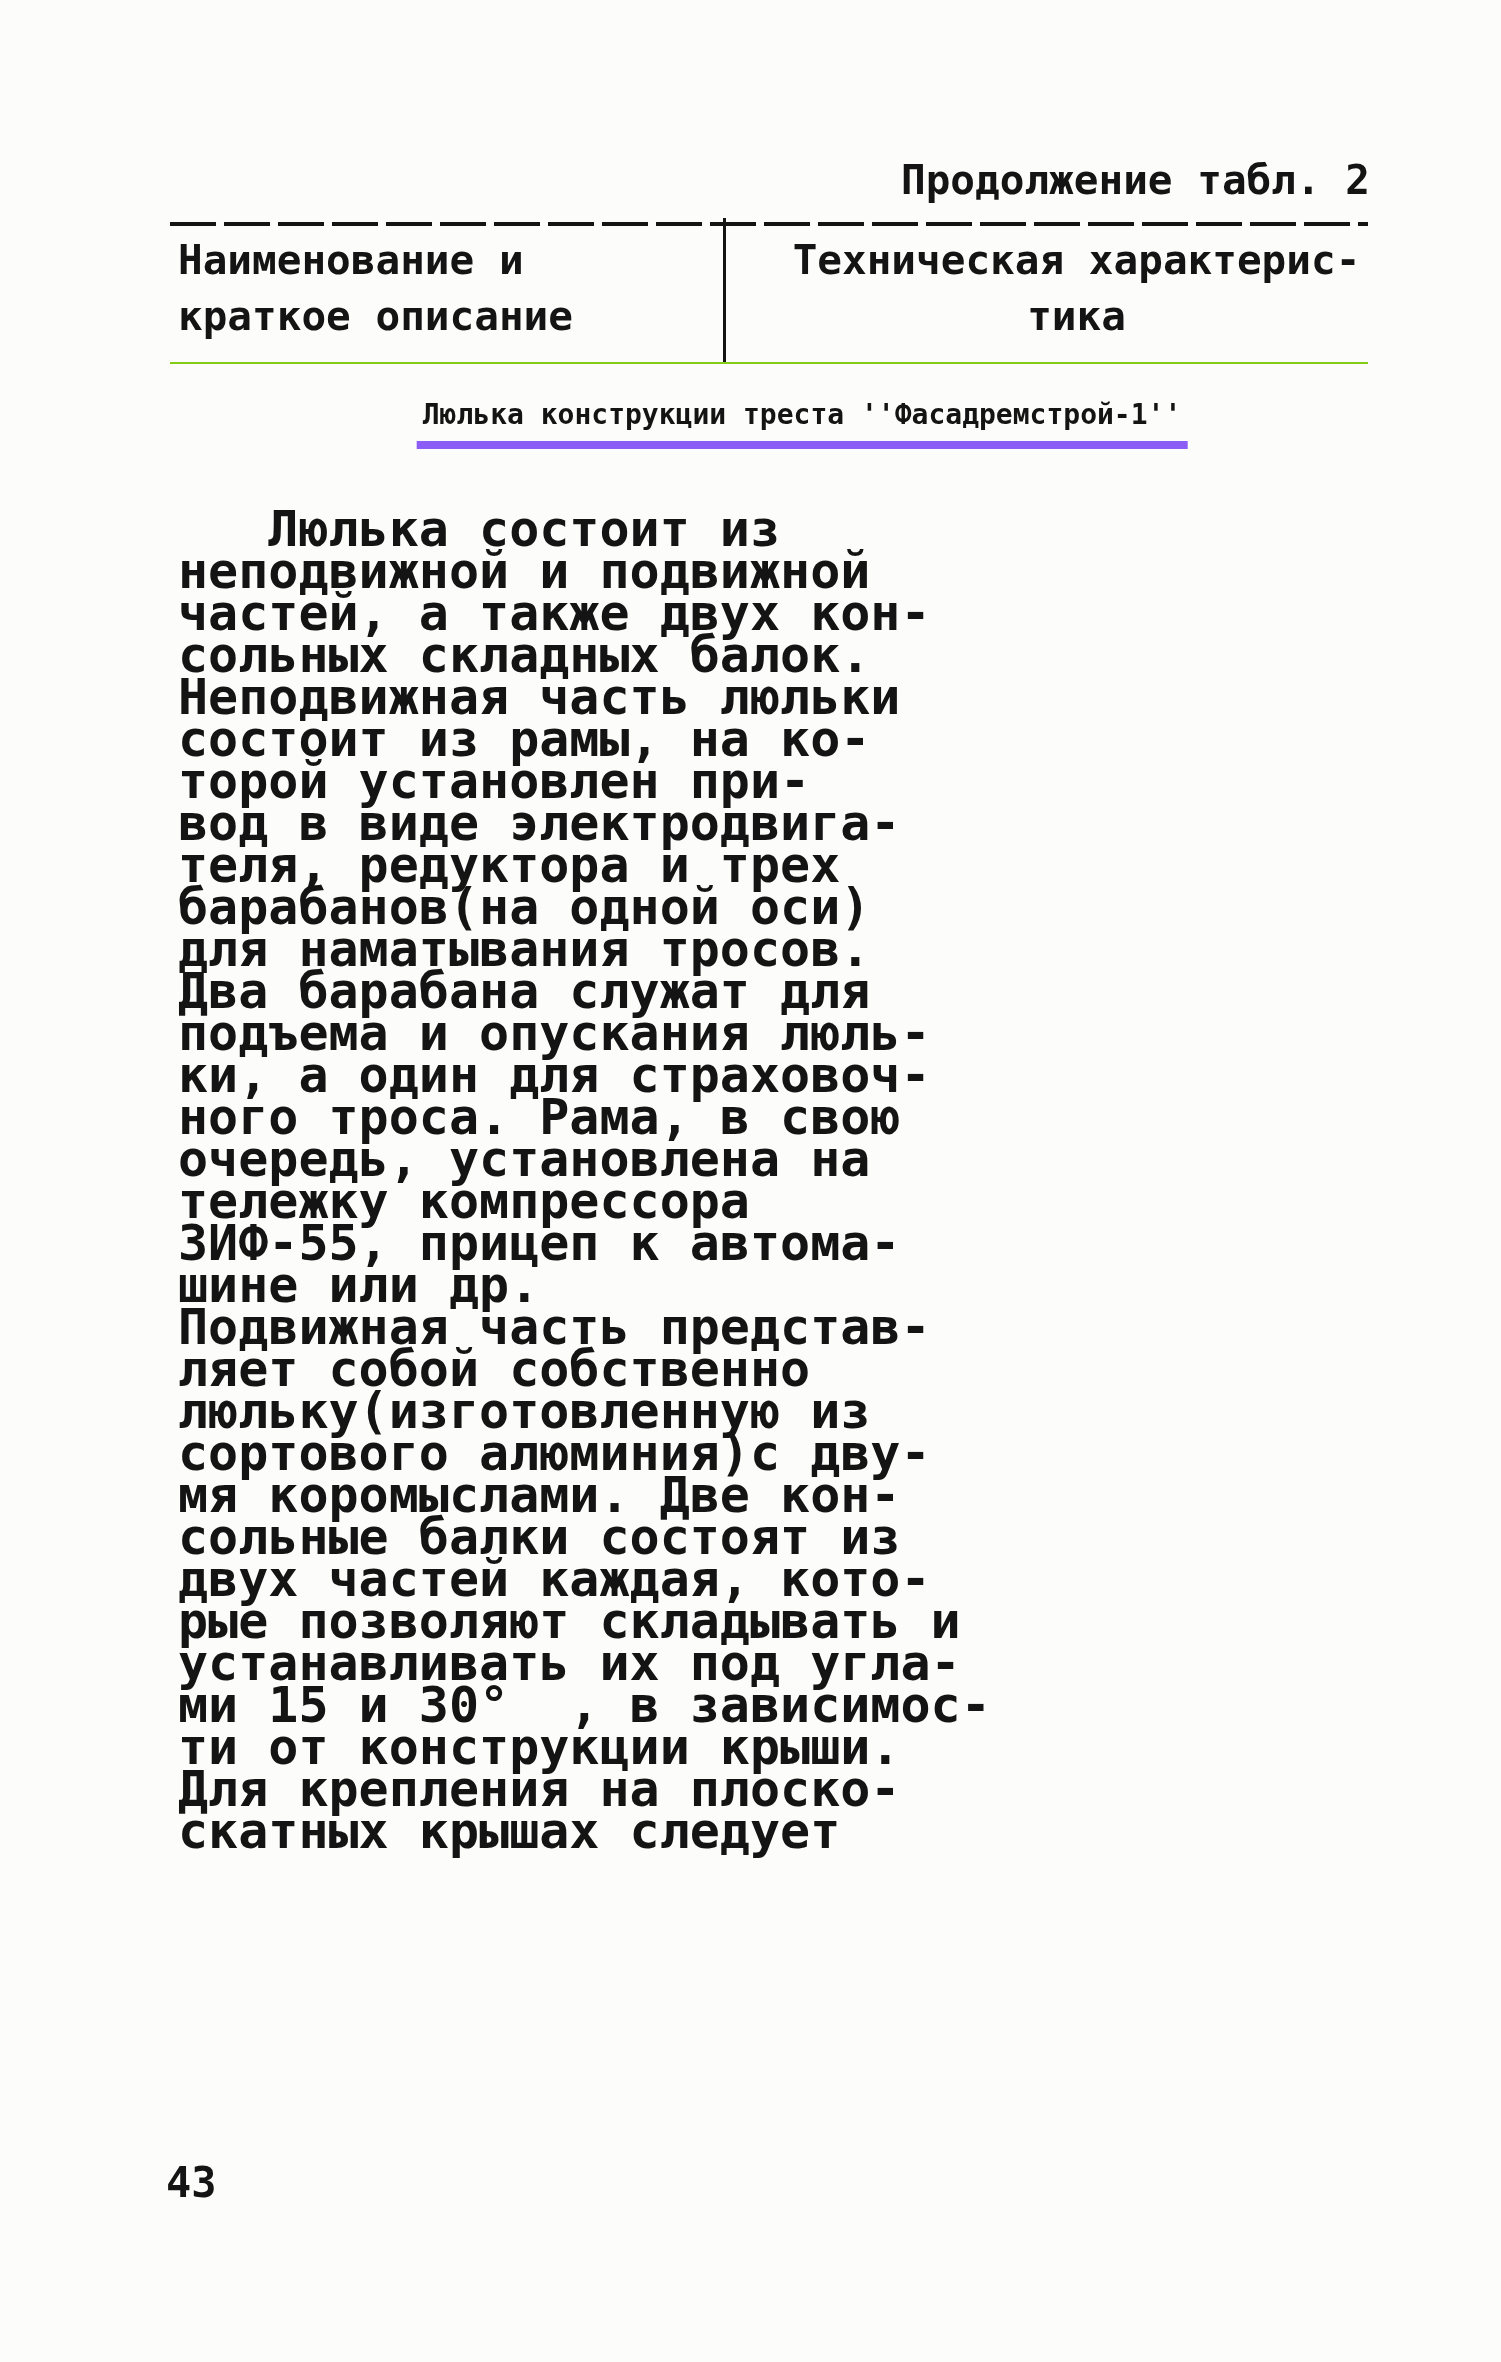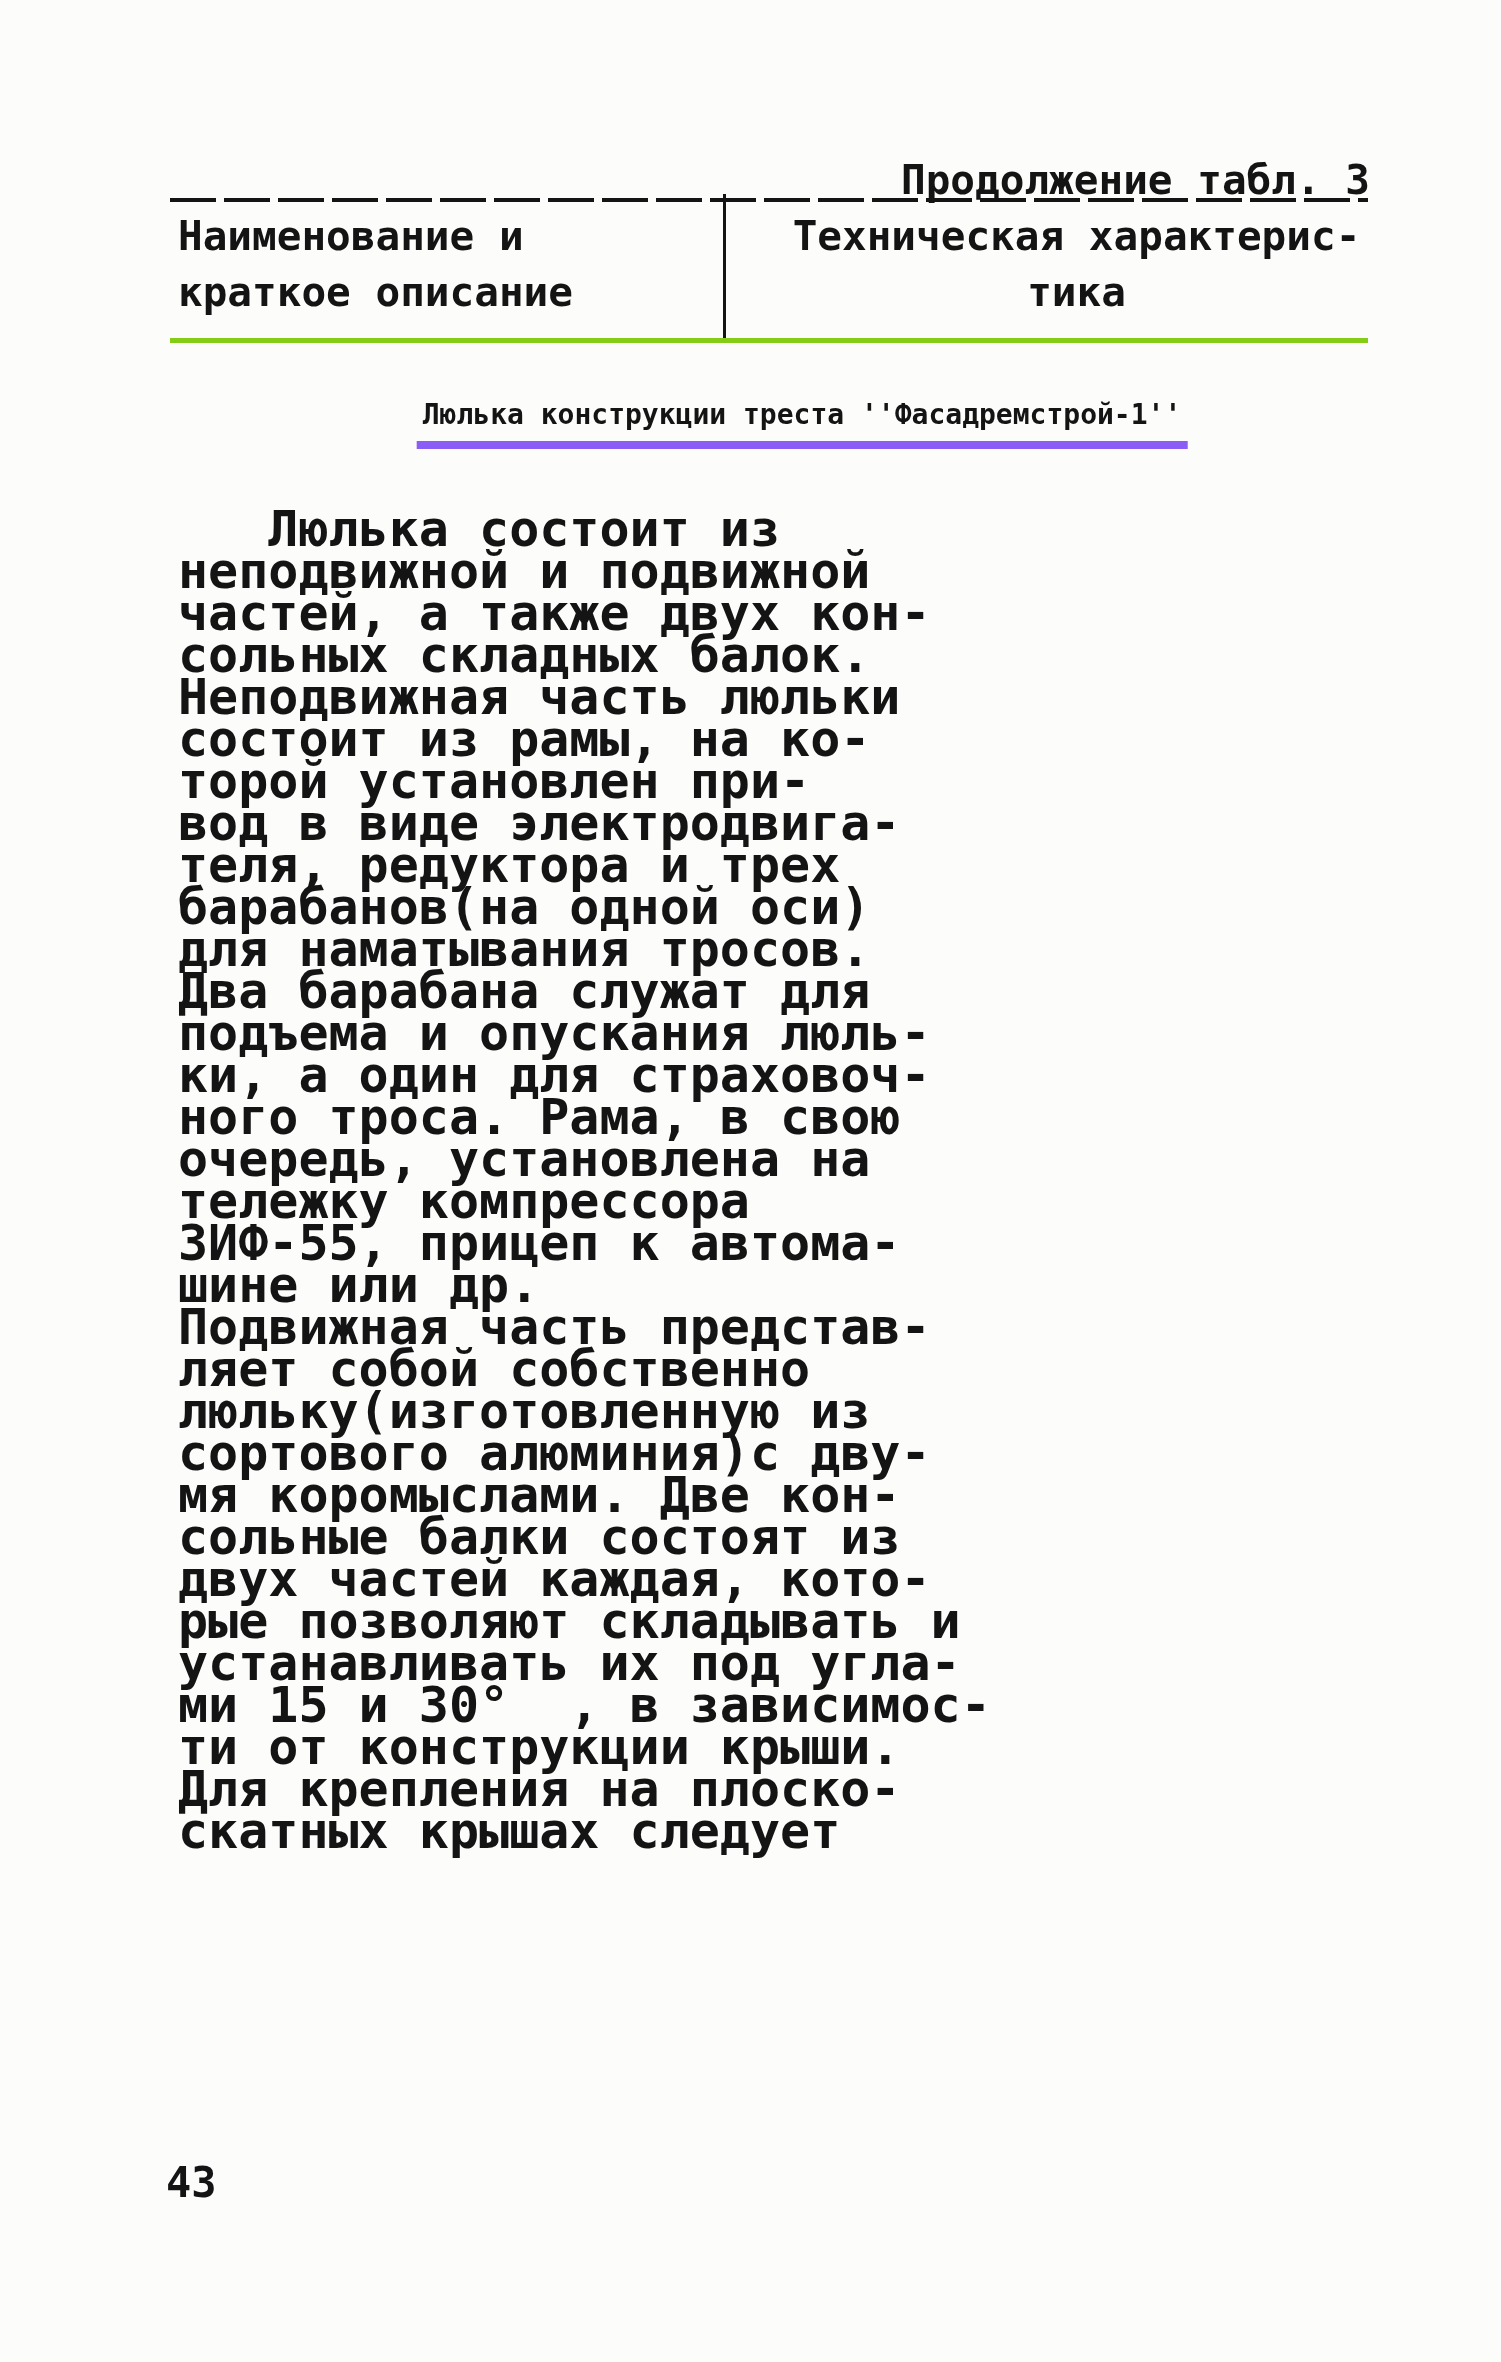--- a/index.html
+++ b/index.html
@@ -29,24 +29,24 @@
     position: absolute;
     top: 156px;
     right: 131px;
     font-size: 41px;
     line-height: 48px;
   }
   
   .thead {
     position: absolute;
     left: 170px;
-    top: 198px;
+    top: 222px;
     width: 1198px;
     height: 140px;
-    border-bottom: 5px solid #84cc16;
+    border-bottom: 2px solid #84cc16;
   }
   .thead .topline {
     position: absolute;
     left: 0; top: 0;
     width: 100%; height: 4px;
     background: repeating-linear-gradient(90deg, #141414 0 46px, rgba(0,0,0,0) 46px 54px);
   }
   .thead .divider {
     position: absolute;
     left: 553px;
@@ -99,21 +99,21 @@
     top: 2160px;
     font-size: 42px;
     line-height: 46px;
   }
 </style>
 </head>
 <body>
 
 <div class="page">
 
-  <div class="continuation">Продолжение табл. 3</div>
+  <div class="continuation">Продолжение табл. 2</div>
 
   <div class="thead">
     <div class="topline"></div>
     <div class="divider"></div>
     <div class="cell c1 txt">Наименование и
 краткое описание</div>
     <div class="cell c2 txt">Техническая характерис-
 тика</div>
   </div>
 

